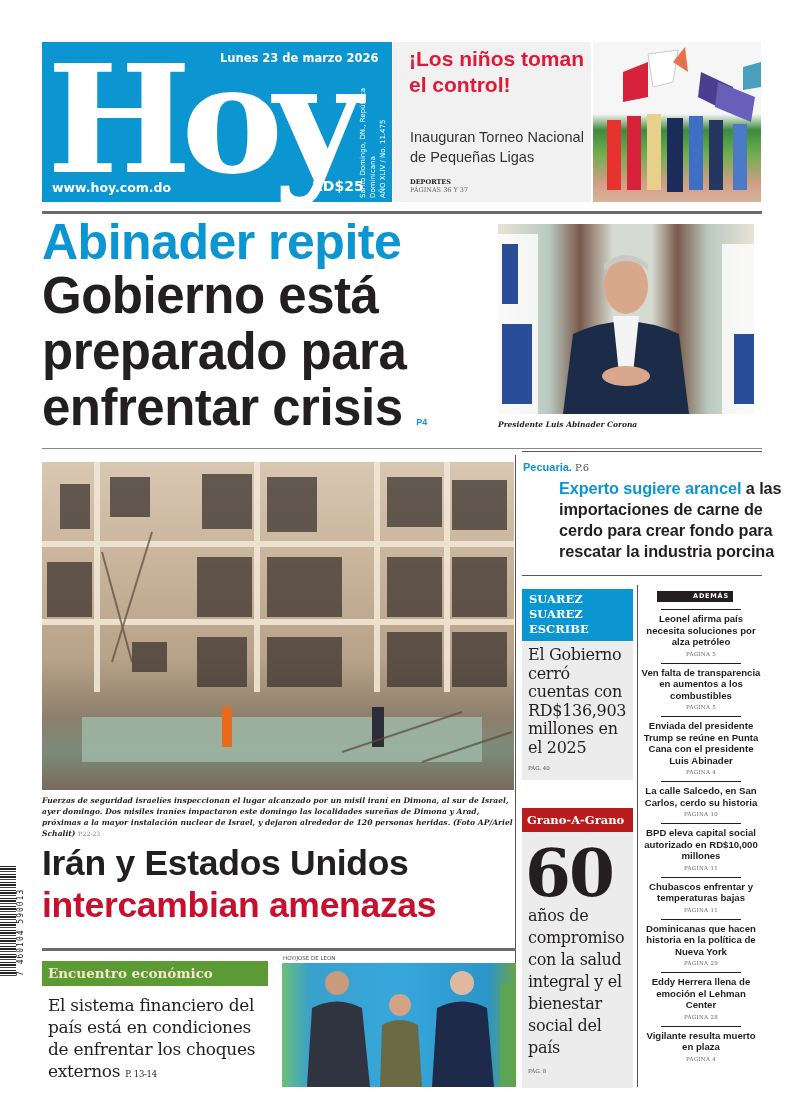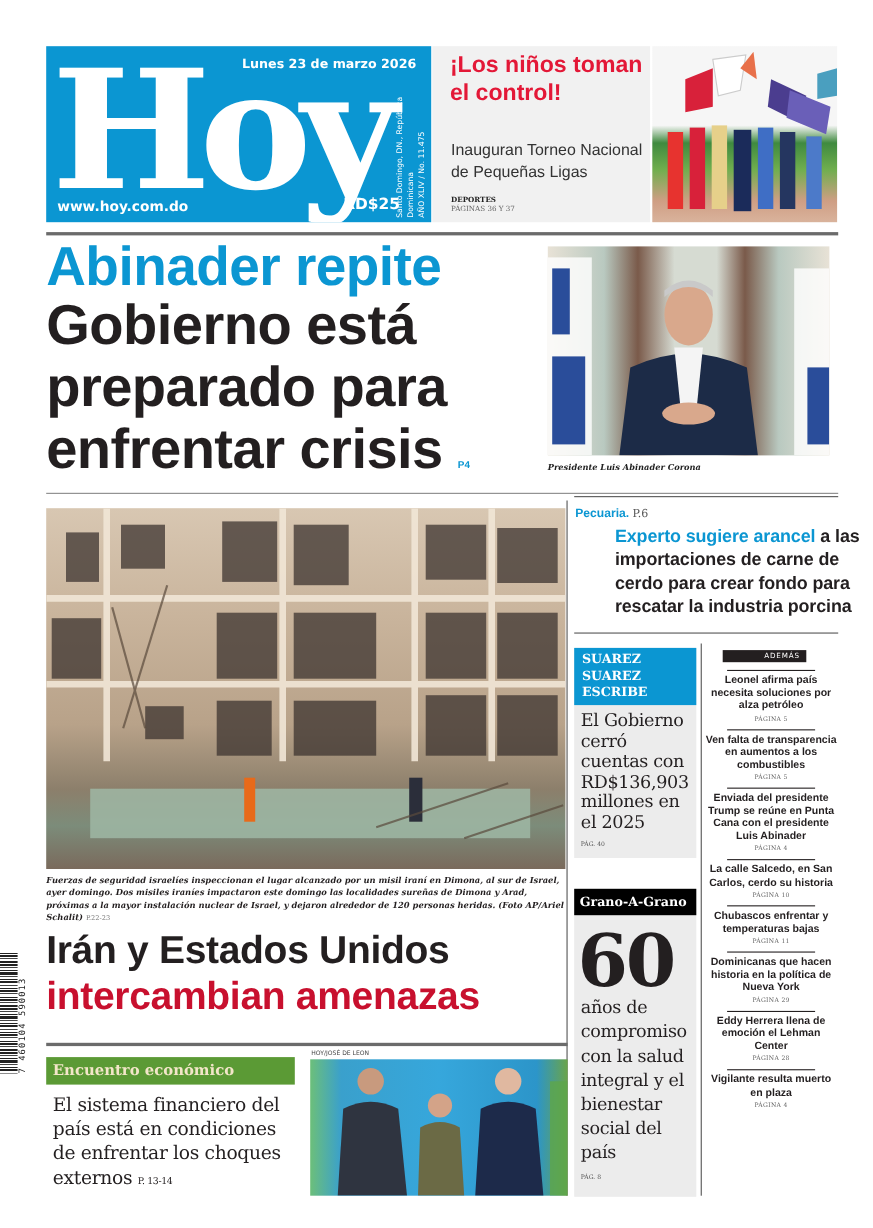--- a/index.html
+++ b/index.html
@@ -71,29 +71,29 @@
   .pec-rule2 { left: 522px; top: 575px; width: 240px; height: 1px; background: #555; }
 
   
   .col-box { background: #ececec; }
   .ns-box { left: 522px; top: 589px; width: 111px; height: 191px; }
   .ns-label { left: 522px; top: 589px; width: 111px; height: 52px; background: #0b96d2; color: #fff; font-family: "DejaVu Serif", serif; font-weight: bold; font-size: 11.5px; line-height: 15px; padding: 3px 0 0 7px; }
   .ns-body { left: 528px; top: 646px; width: 104px; font-family: "DejaVu Serif", serif; font-size: 16px; line-height: 18.5px; color: #231f20; letter-spacing: -0.3px; }
   .ns-page { left: 528px; top: 765px; font-family: "DejaVu Serif", serif; font-size: 5.5px; color: #555; }
 
   .gg-box { left: 522px; top: 808px; width: 111px; height: 280px; }
-  .gg-label { left: 522px; top: 808px; width: 111px; height: 24px; background: #000000; color: #fff; font-family: "DejaVu Serif", serif; font-weight: bold; font-size: 11.5px; line-height: 24px; padding-left: 5px; }
+  .gg-label { left: 522px; top: 808px; width: 111px; height: 24px; background: #b91c1c; color: #fff; font-family: "DejaVu Serif", serif; font-weight: bold; font-size: 11.5px; line-height: 24px; padding-left: 5px; }
   .gg-num { left: 525px; top: 838px; font-family: "DejaVu Serif", serif; font-weight: bold; font-size: 66px; line-height: 70px; color: #231f20; letter-spacing: -2px; }
   .gg-body { left: 528px; top: 905px; width: 108px; font-family: "DejaVu Serif", serif; font-size: 16px; line-height: 22px; color: #231f20; letter-spacing: -0.3px; }
   .gg-page { left: 528px; top: 1068px; font-family: "DejaVu Serif", serif; font-size: 5.5px; color: #555; }
 
   .rule-v2 { left: 637px; top: 585px; width: 1px; height: 502px; background: #555; }
 
   
-  .ad-label { left: 657px; top: 591px; width: 76px; height: 11px; background: #231f20; color: #fff; font-size: 6.5px; font-weight: normal; text-align: center; line-height: 11px; letter-spacing: 0.8px; font-family: "DejaVu Sans", sans-serif; padding-left: 32px; }
+  .ad-label { left: 657px; top: 591px; width: 76px; height: 11px; background: #231f20; color: #fff; font-size: 6.5px; font-weight: bold; text-align: center; line-height: 11px; letter-spacing: 0.8px; font-family: "DejaVu Sans", sans-serif; padding-left: 32px; }
   .ad-list { left: 640px; top: 609px; width: 122px; }
   .ad-item { border-top: 1px solid #231f20; margin: 0 21px 0 21px; padding-top: 3px; }
   .ad-item .t { display: block; margin: 0 -21px; text-align: center; font-family: "Liberation Sans", sans-serif; font-weight: bold; font-size: 9.6px; line-height: 11.5px; color: #231f20; }
   .ad-item .p { display: block; margin: 2px -21px 4px; text-align: center; font-family: "DejaVu Serif", serif; font-size: 5.5px; color: #666; letter-spacing: 0.3px; line-height: 9px; }
 
   
   .barcode { left: 0; top: 866px; width: 16px; height: 110px;
              background: repeating-linear-gradient(180deg, #222 0 1px, #fff 1px 2px, #222 2px 4px, #fff 4px 5px, #444 5px 6px, #fff 6px 8px); }
   .barcode-num { left: 16px; top: 866px; width: 12px; height: 110px; writing-mode: vertical-rl; transform: rotate(180deg); font-size: 8px; color: #222; font-family: "DejaVu Sans Mono", monospace; letter-spacing: 1px; }
 </style>
@@ -267,20 +267,24 @@
   </div>
   <div class="ad-item">
     <span class="t">Enviada del presidente Trump se reúne en Punta Cana con el presidente Luis Abinader</span>
     <span class="p">PÁGINA 4</span>
   </div>
   <div class="ad-item">
     <span class="t">La calle Salcedo, en San Carlos, cerdo su historia</span>
     <span class="p">PÁGINA 10</span>
   </div>
   <div class="ad-item">
+    <span class="t">BPD eleva capital social autorizado en RD$10,000 millones</span>
+    <span class="p">PÁGINA 11</span>
+  </div>
+  <div class="ad-item">
     <span class="t">Chubascos enfrentar y temperaturas bajas</span>
     <span class="p">PÁGINA 11</span>
   </div>
   <div class="ad-item">
     <span class="t">Dominicanas que hacen historia en la política de Nueva York</span>
     <span class="p">PÁGINA 29</span>
   </div>
   <div class="ad-item">
     <span class="t">Eddy Herrera llena de emoción el Lehman Center</span>
     <span class="p">PÁGINA 28</span>

